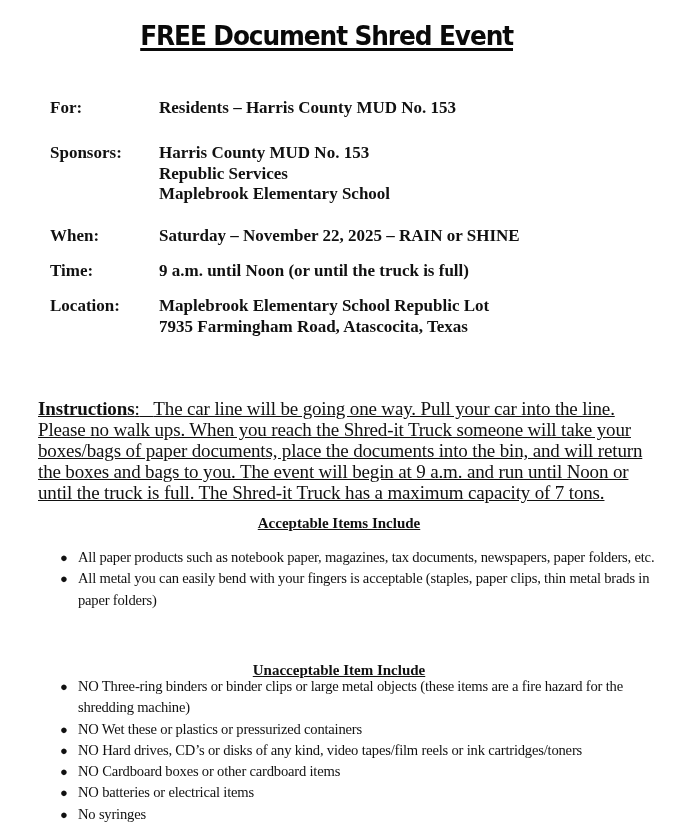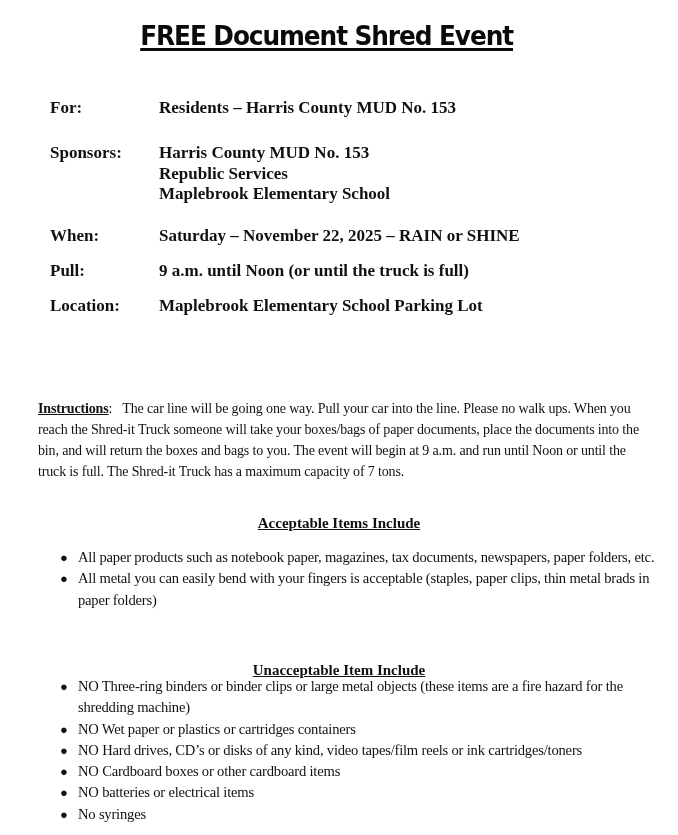--- a/index.html
+++ b/index.html
@@ -3,21 +3,21 @@
 <meta charset="utf-8">
 <style>
   html, body { margin: 0; padding: 0; background: #ffffff; }
   body { width: 678px; height: 835px; position: relative; overflow: hidden; color: #111111; font-family: "Liberation Serif", serif; }
   .title { position: absolute; left: 0; width: 654px; top: 20px; text-align: center; }
   .title span { font-family: "DejaVu Sans", sans-serif; font-weight: bold; font-size: 27px; letter-spacing: -1.2px; color: #0a0a0a; text-decoration: underline; text-decoration-thickness: 3px; text-underline-offset: 3px; transform: scaleX(0.92); display: inline-block; }
   .row { position: absolute; left: 38px; font-weight: bold; font-size: 17px; line-height: 21px; }
   .row .label { position: absolute; left: 0; top: 0; white-space: nowrap; margin-left: 12px; }
   .row .values { position: absolute; left: 121px; top: 0; white-space: nowrap; }
   .row .values div { height: 20.5px; }
-  .instructions { position: absolute; left: 38px; top: 398px; width: 610px; font-size: 14px; line-height: 21px; letter-spacing: -0.15px; }
+  .instructions { position: absolute; left: 38px; top: 398px; width: 610px; font-size: 19px; line-height: 21px; letter-spacing: -0.15px; text-decoration: underline; }
   .instructions .ilabel { font-weight: bold; text-decoration: underline; }
   .section-heading { position: absolute; left: 0; width: 678px; text-align: center; font-weight: bold; font-size: 15px; text-decoration: underline; }
   ul.items { position: absolute; left: 0; margin: 0; padding: 0; list-style: none; width: 660px; font-size: 14.6px; line-height: 21.3px; letter-spacing: -0.2px; }
   ul.items li { position: relative; padding-left: 78px; }
   ul.items li .bullet { position: absolute; left: 60px; top: 0; font-size: 13px; }
 </style>
 </head>
 <body>
 
 <div class="title">
@@ -41,46 +41,47 @@
 </div>
 
 <div class="row" style="top:225px;">
   <div class="label">When:</div>
   <div class="values">
     <div>Saturday – November 22, 2025 – RAIN or SHINE</div>
   </div>
 </div>
 
 <div class="row" style="top:260px;">
-  <div class="label">Pull:</div>
+  <div class="label">Time:</div>
   <div class="values">
     <div>9 a.m. until Noon (or until the truck is full)</div>
   </div>
 </div>
 
 <div class="row" style="top:295px;">
   <div class="label">Location:</div>
   <div class="values">
-    <div>Maplebrook Elementary School Parking Lot</div>
+    <div>Maplebrook Elementary School Republic Lot</div>
+    <div>7935 Farmingham Road, Atascocita, Texas</div>
   </div>
 </div>
 
 <div class="instructions">
   <span class="ilabel">Instructions</span><span>:</span>&nbsp;&nbsp;&nbsp;<span>The car line will be going one way.  Pull your car into the line.  Please no walk ups.  When you reach the Shred-it Truck someone will take your boxes/bags of paper documents, place the documents into the bin, and will return the boxes and bags to you.  The event will begin at 9 a.m. and run until Noon or until the truck is full.  The Shred-it Truck has a maximum capacity of 7 tons.</span>
 </div>
 
 <div class="section-heading" style="top:515px;">Acceptable Items Include</div>
 
 <ul class="items" style="top:547px;">
   <li><span class="bullet">●</span><span>All paper products such as notebook paper, magazines, tax documents, newspapers, paper folders, etc.</span></li>
   <li><span class="bullet">●</span><span>All metal you can easily bend with your fingers is acceptable (staples, paper clips, thin metal brads in paper folders)</span></li>
 </ul>
 
 <div class="section-heading" style="top:644px;margin-top:18px;">Unacceptable Item Include</div>
 
 <ul class="items" style="top:676px;">
   <li><span class="bullet">●</span><span>NO Three-ring binders or binder clips or large metal objects (these items are a fire hazard for the shredding machine)</span></li>
-  <li><span class="bullet">●</span><span>NO Wet paper or plastics or cartridges containers</span></li>
+  <li><span class="bullet">●</span><span>NO Wet these or plastics or pressurized containers</span></li>
   <li><span class="bullet">●</span><span>NO Hard drives, CD’s or disks of any kind, video tapes/film reels or ink cartridges/toners</span></li>
   <li><span class="bullet">●</span><span>NO Cardboard boxes or other cardboard items</span></li>
   <li><span class="bullet">●</span><span>NO batteries or electrical items</span></li>
   <li><span class="bullet">●</span><span>No syringes</span></li>
 </ul>
 
 </body></html>

